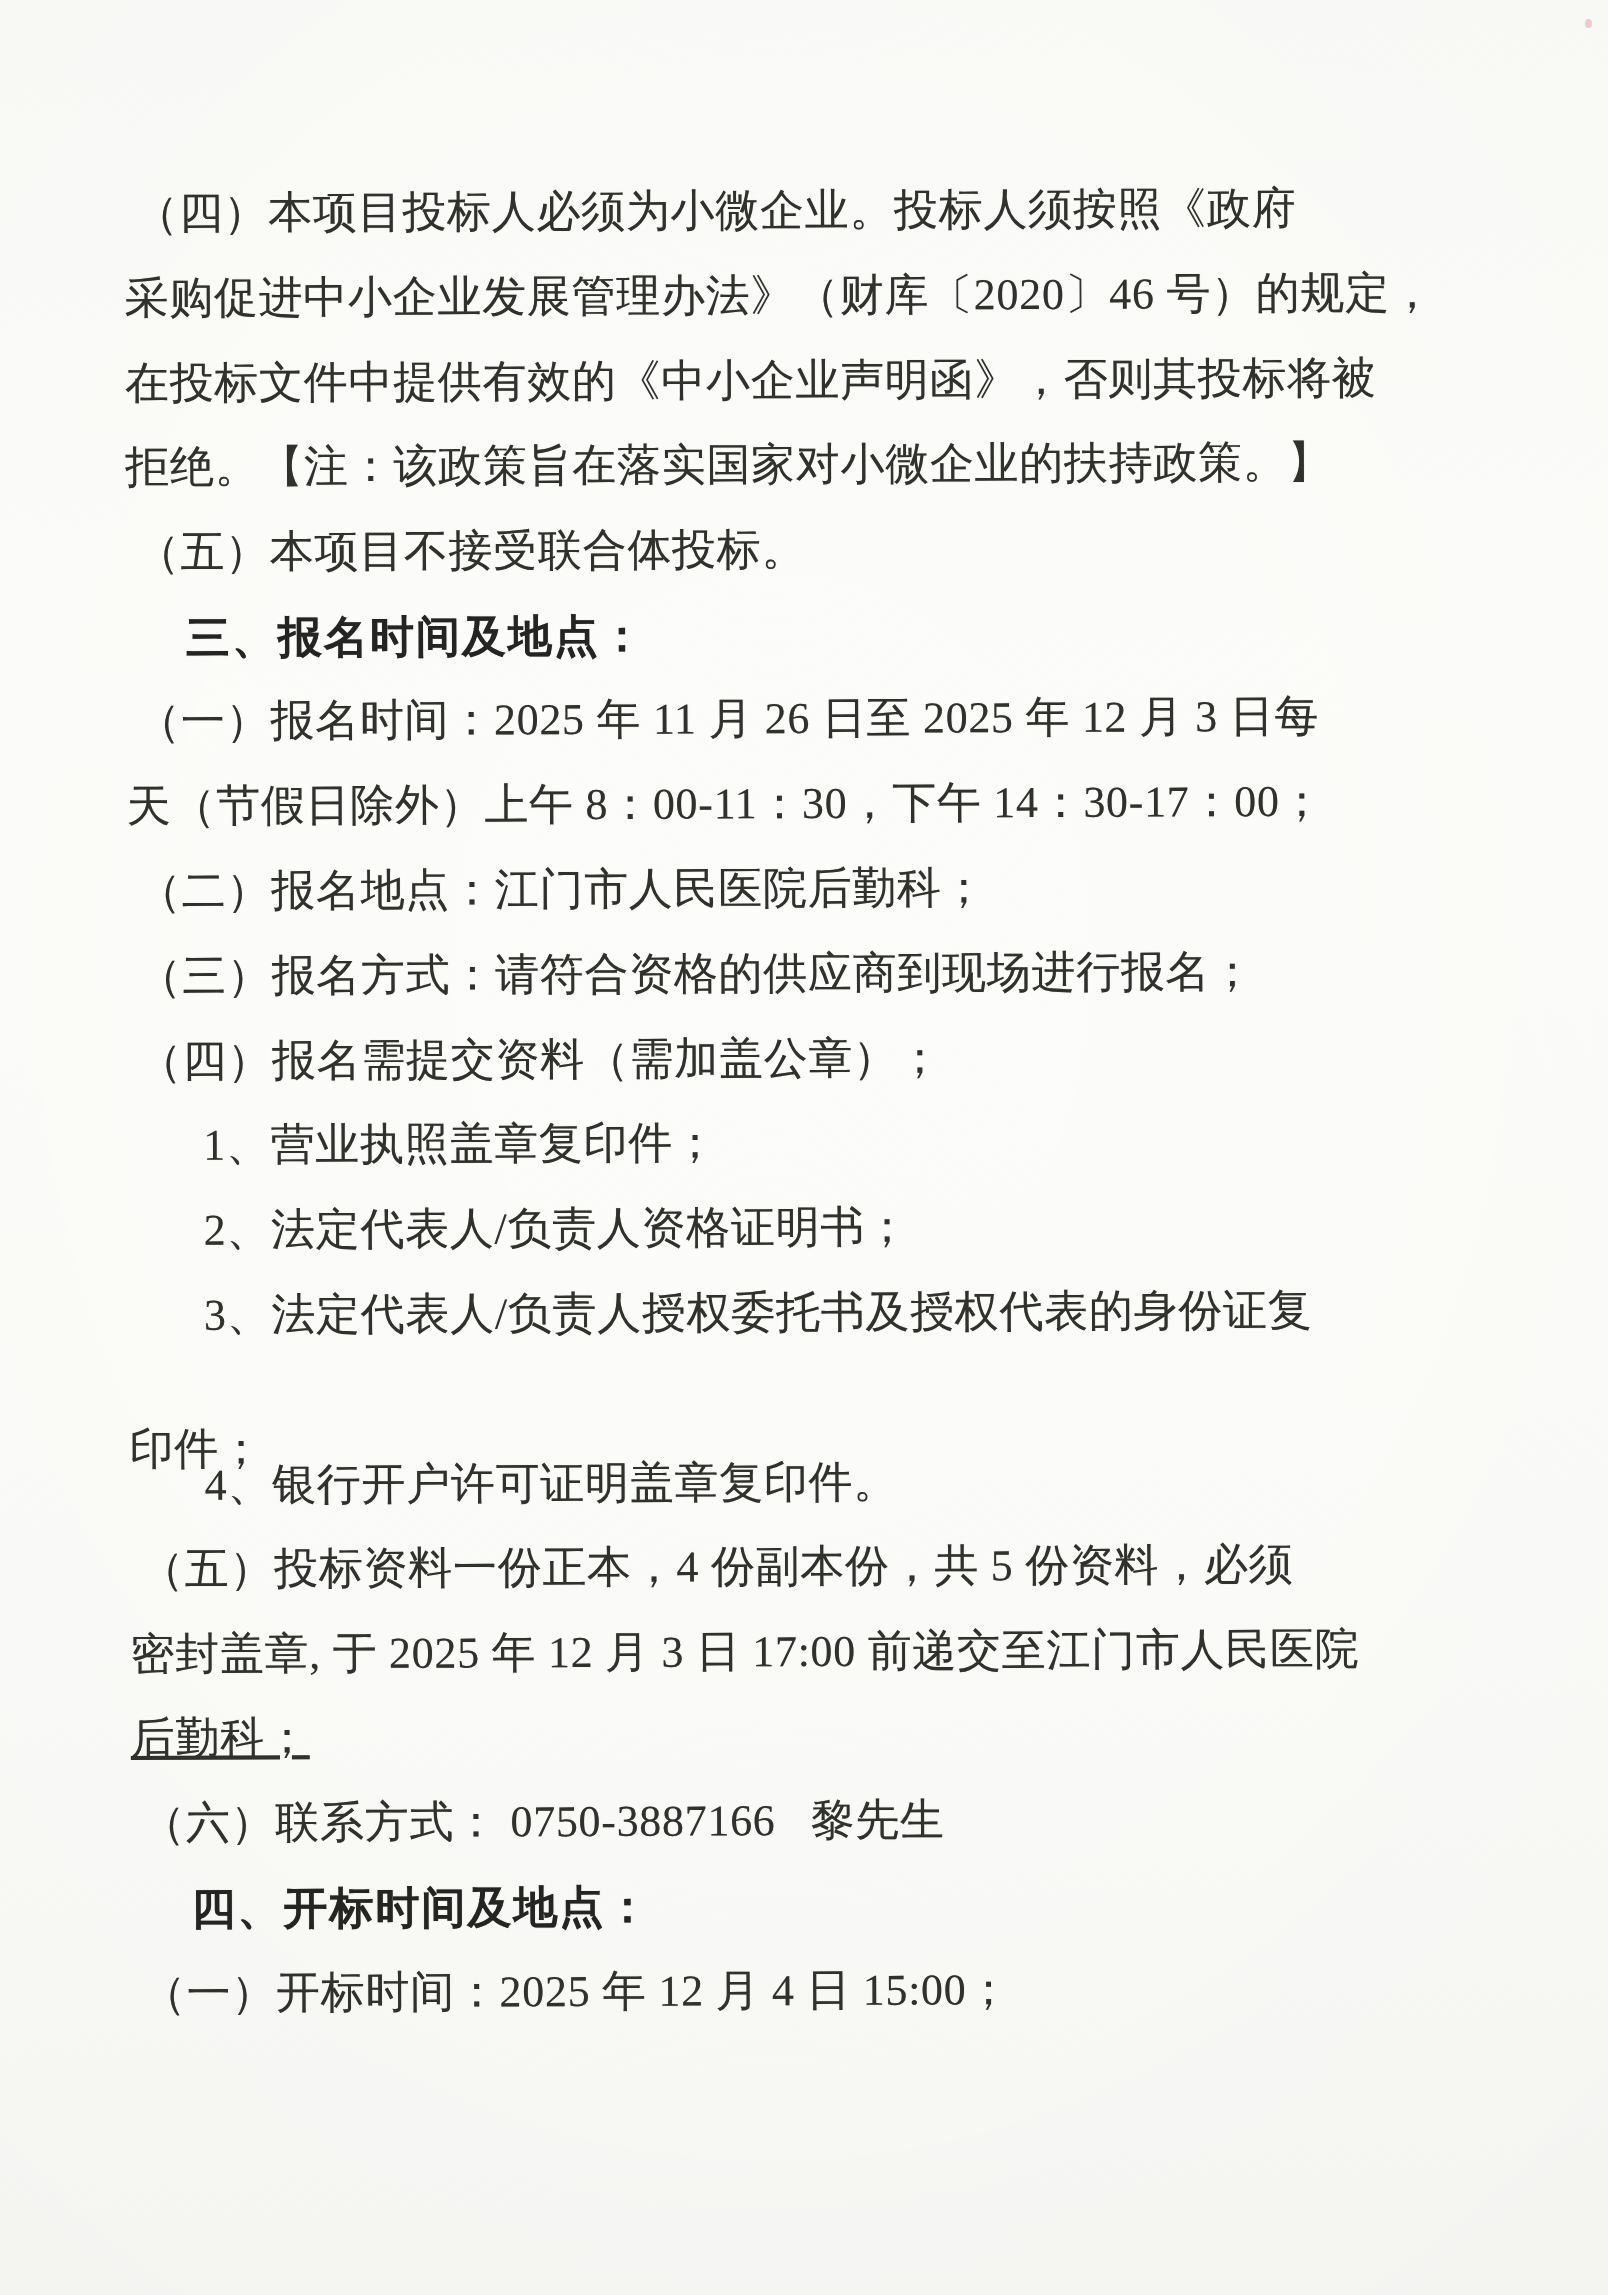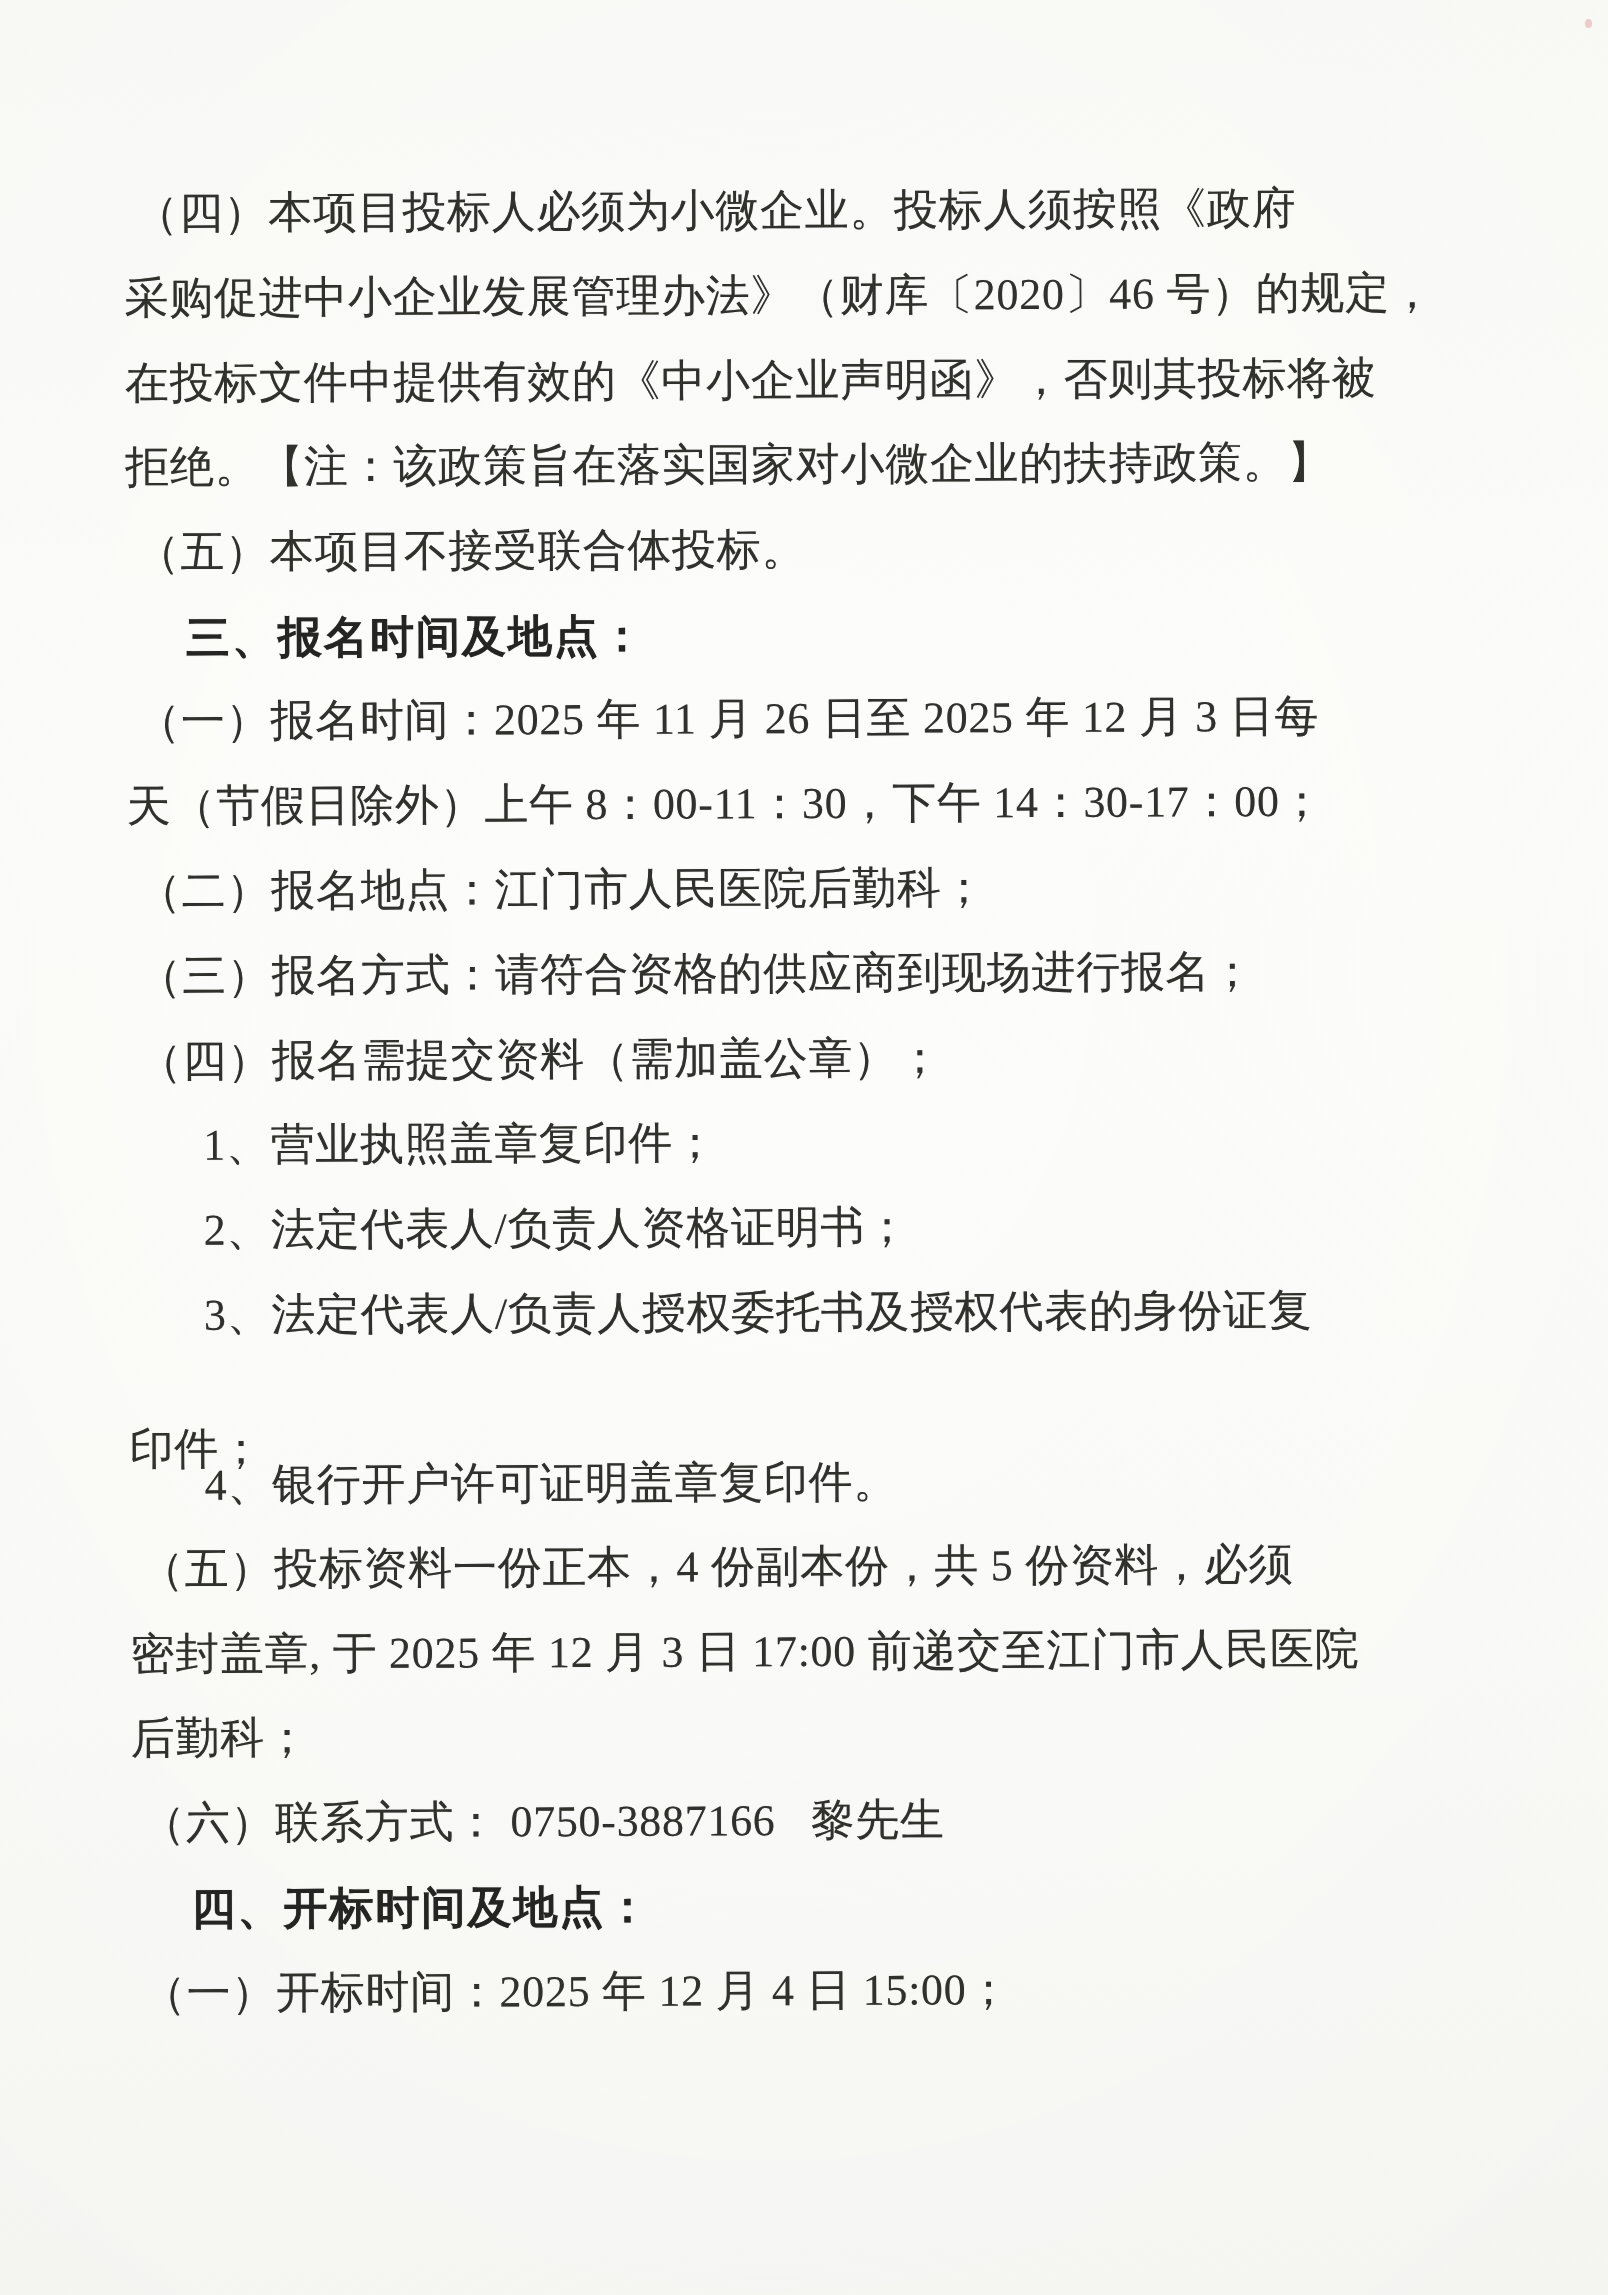--- a/index.html
+++ b/index.html
@@ -71,18 +71,18 @@
     <div class="line para" style="top: 678px;">（二）报名地点：江门市人民医院后勤科；</div>
     <div class="line para" style="top: 763px;">（三）报名方式：请符合资格的供应商到现场进行报名；</div>
     <div class="line para" style="top: 848px;">（四）报名需提交资料（需加盖公章）；</div>
     <div class="line item" style="top: 932px;">1、营业执照盖章复印件；</div>
     <div class="line item" style="top: 1017px;">2、法定代表人/负责人资格证明书；</div>
     <div class="line item" style="top: 1102px;">3、法定代表人/负责人授权委托书及授权代表的身份证复</div>
     <div class="line cont" style="top: 1236px;">印件；</div>
     <div class="line item" style="top: 1272px;">4、银行开户许可证明盖章复印件。</div>
     <div class="line para" style="top: 1356px;">（五）投标资料一份正本，4 份副本份，共 5 份资料，必须</div>
     <div class="line cont" style="top: 1441px;">密封盖章, 于 2025 年 12 月 3 日 17:00 前递交至江门市人民医院</div>
-    <div class="line cont" style="top: 1525px;">后勤科；</div>
+    <div class="line cont" style="top: 1525px; text-decoration: underline;">后勤科；</div>
     <div class="line para" style="top: 1610px;">（六）联系方式： 0750-3887166   黎先生</div>
     <div class="line heading" style="top: 1695px;">四、开标时间及地点：</div>
     <div class="line para" style="top: 1780px;">（一）开标时间：2025 年 12 月 4 日 15:00；</div>
   </div>
 
 
 </body></html>

